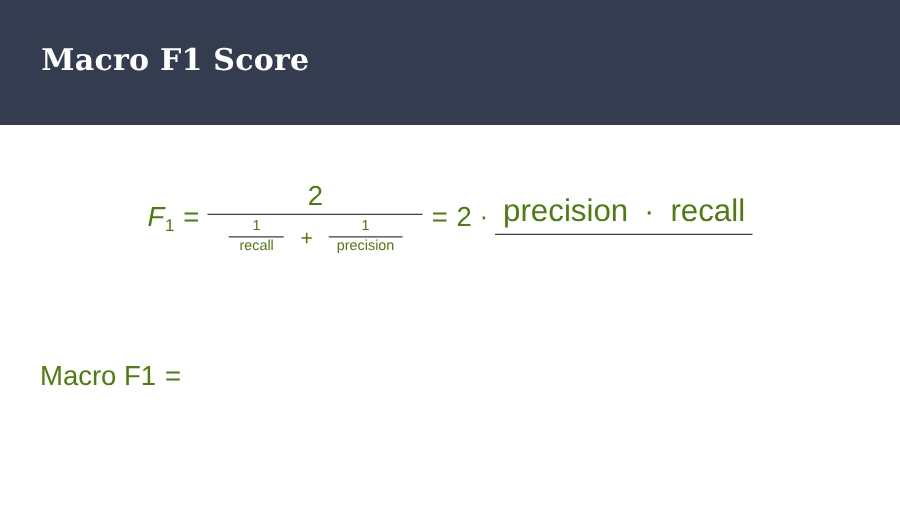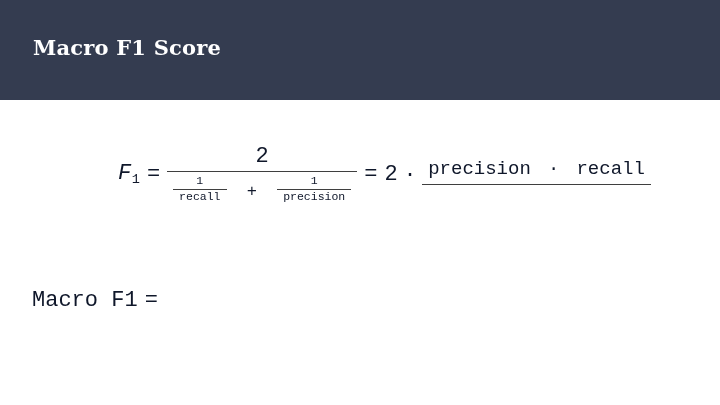--- a/index.html
+++ b/index.html
@@ -22,33 +22,33 @@
     top: 0;
     width: 720px;
     height: 100px;
     background: #343c50;
   }
   .slide-title {
     position: absolute;
     left: 33px;
     top: 32px;
     font-family: "DejaVu Serif", serif;
-    font-size: 21px;
+    font-size: 24px;
     font-weight: 700;
     color: #ffffff;
     letter-spacing: 0.2px;
     line-height: 32px;
     white-space: nowrap;
   }
 
   
   .math {
     position: absolute;
-    color: #0f172a;
-    font-family: Liberation Mono, monospace;
+    color: #4d7c0f;
+    font-family: Liberation Sans, sans-serif;
     white-space: nowrap;
   }
   .mrow {
     display: flex;
     align-items: center;
   }
   .var-italic {
     font-style: italic;
   }
   .sub {
@@ -104,21 +104,21 @@
     min-width: 44px;
   }
   #formula-f1 .frac-inner > .bar { margin: 1.5px 0; }
   #formula-f1 .plus-small {
     font-size: 17px;
     padding: 0 7px;
     position: relative;
     top: 1px;
   }
   #formula-f1 .frac-right {
-    font-size: 19px;
+    font-size: 25px;
     min-width: 176px;
   }
   #formula-f1 .frac-right > .bar { margin: 4px 0; }
 
   
   #formula-macro {
     left: 32px;
     top: 288px;
     font-size: 22px;
   }

